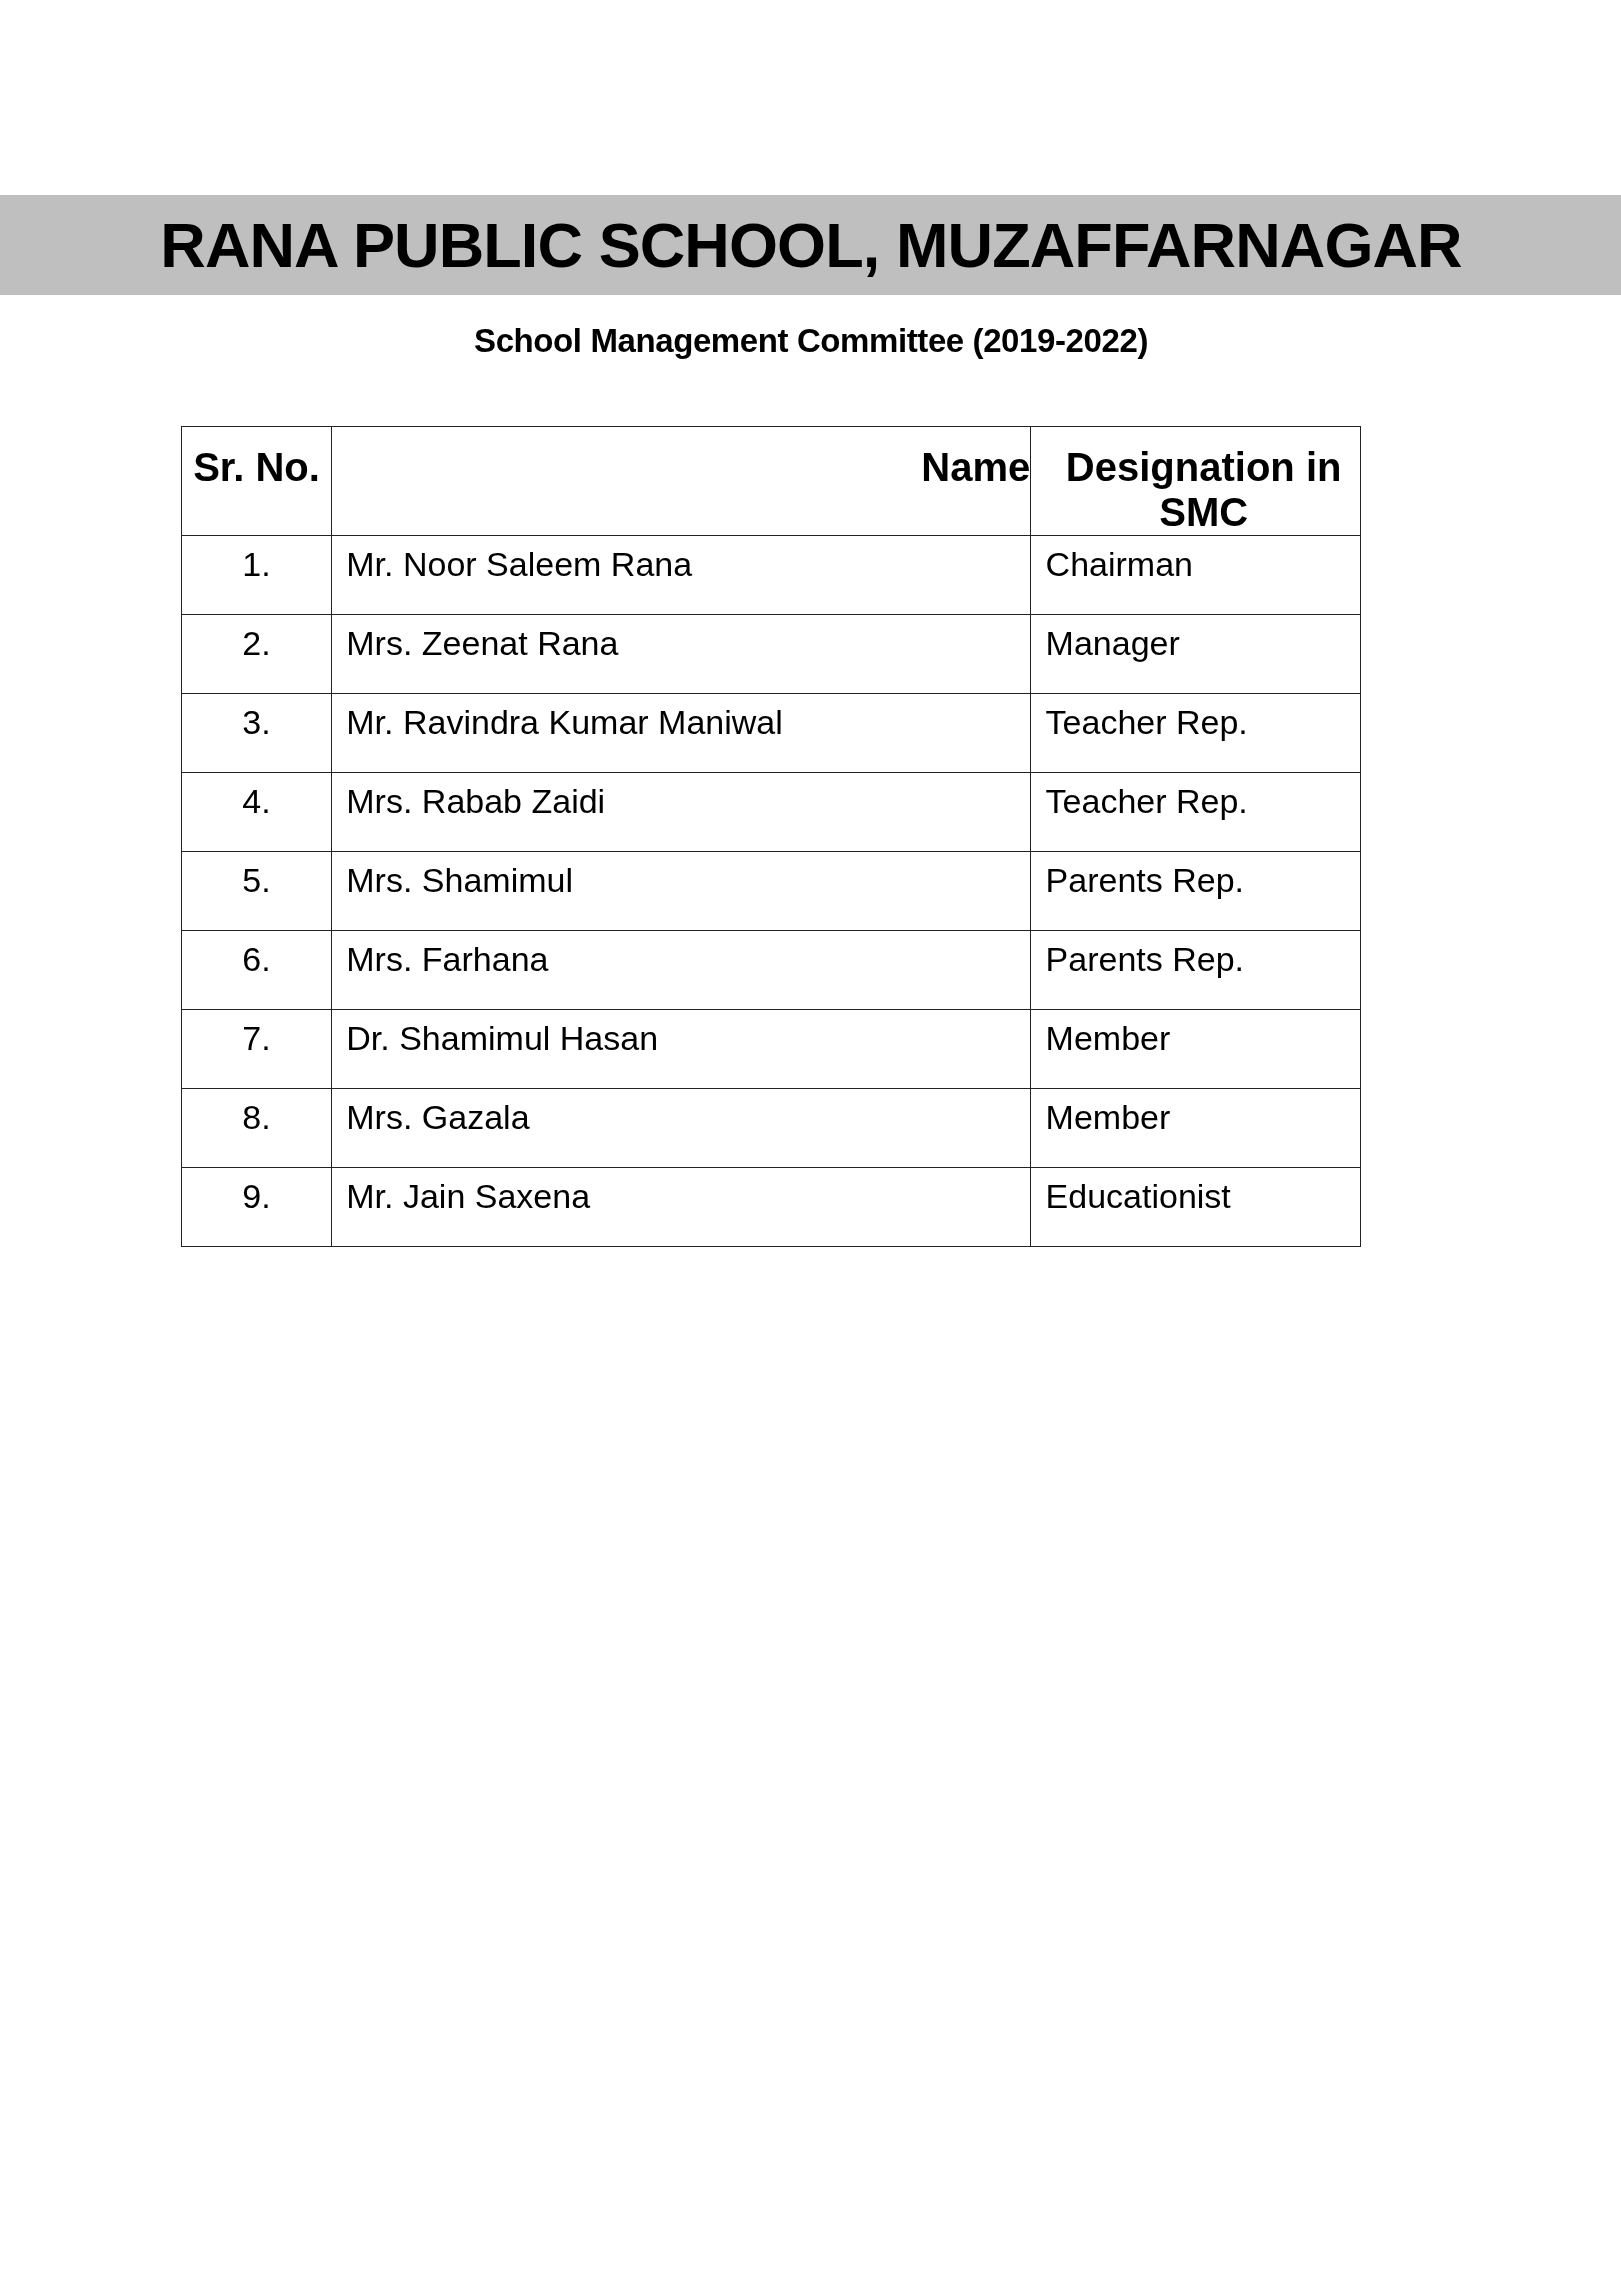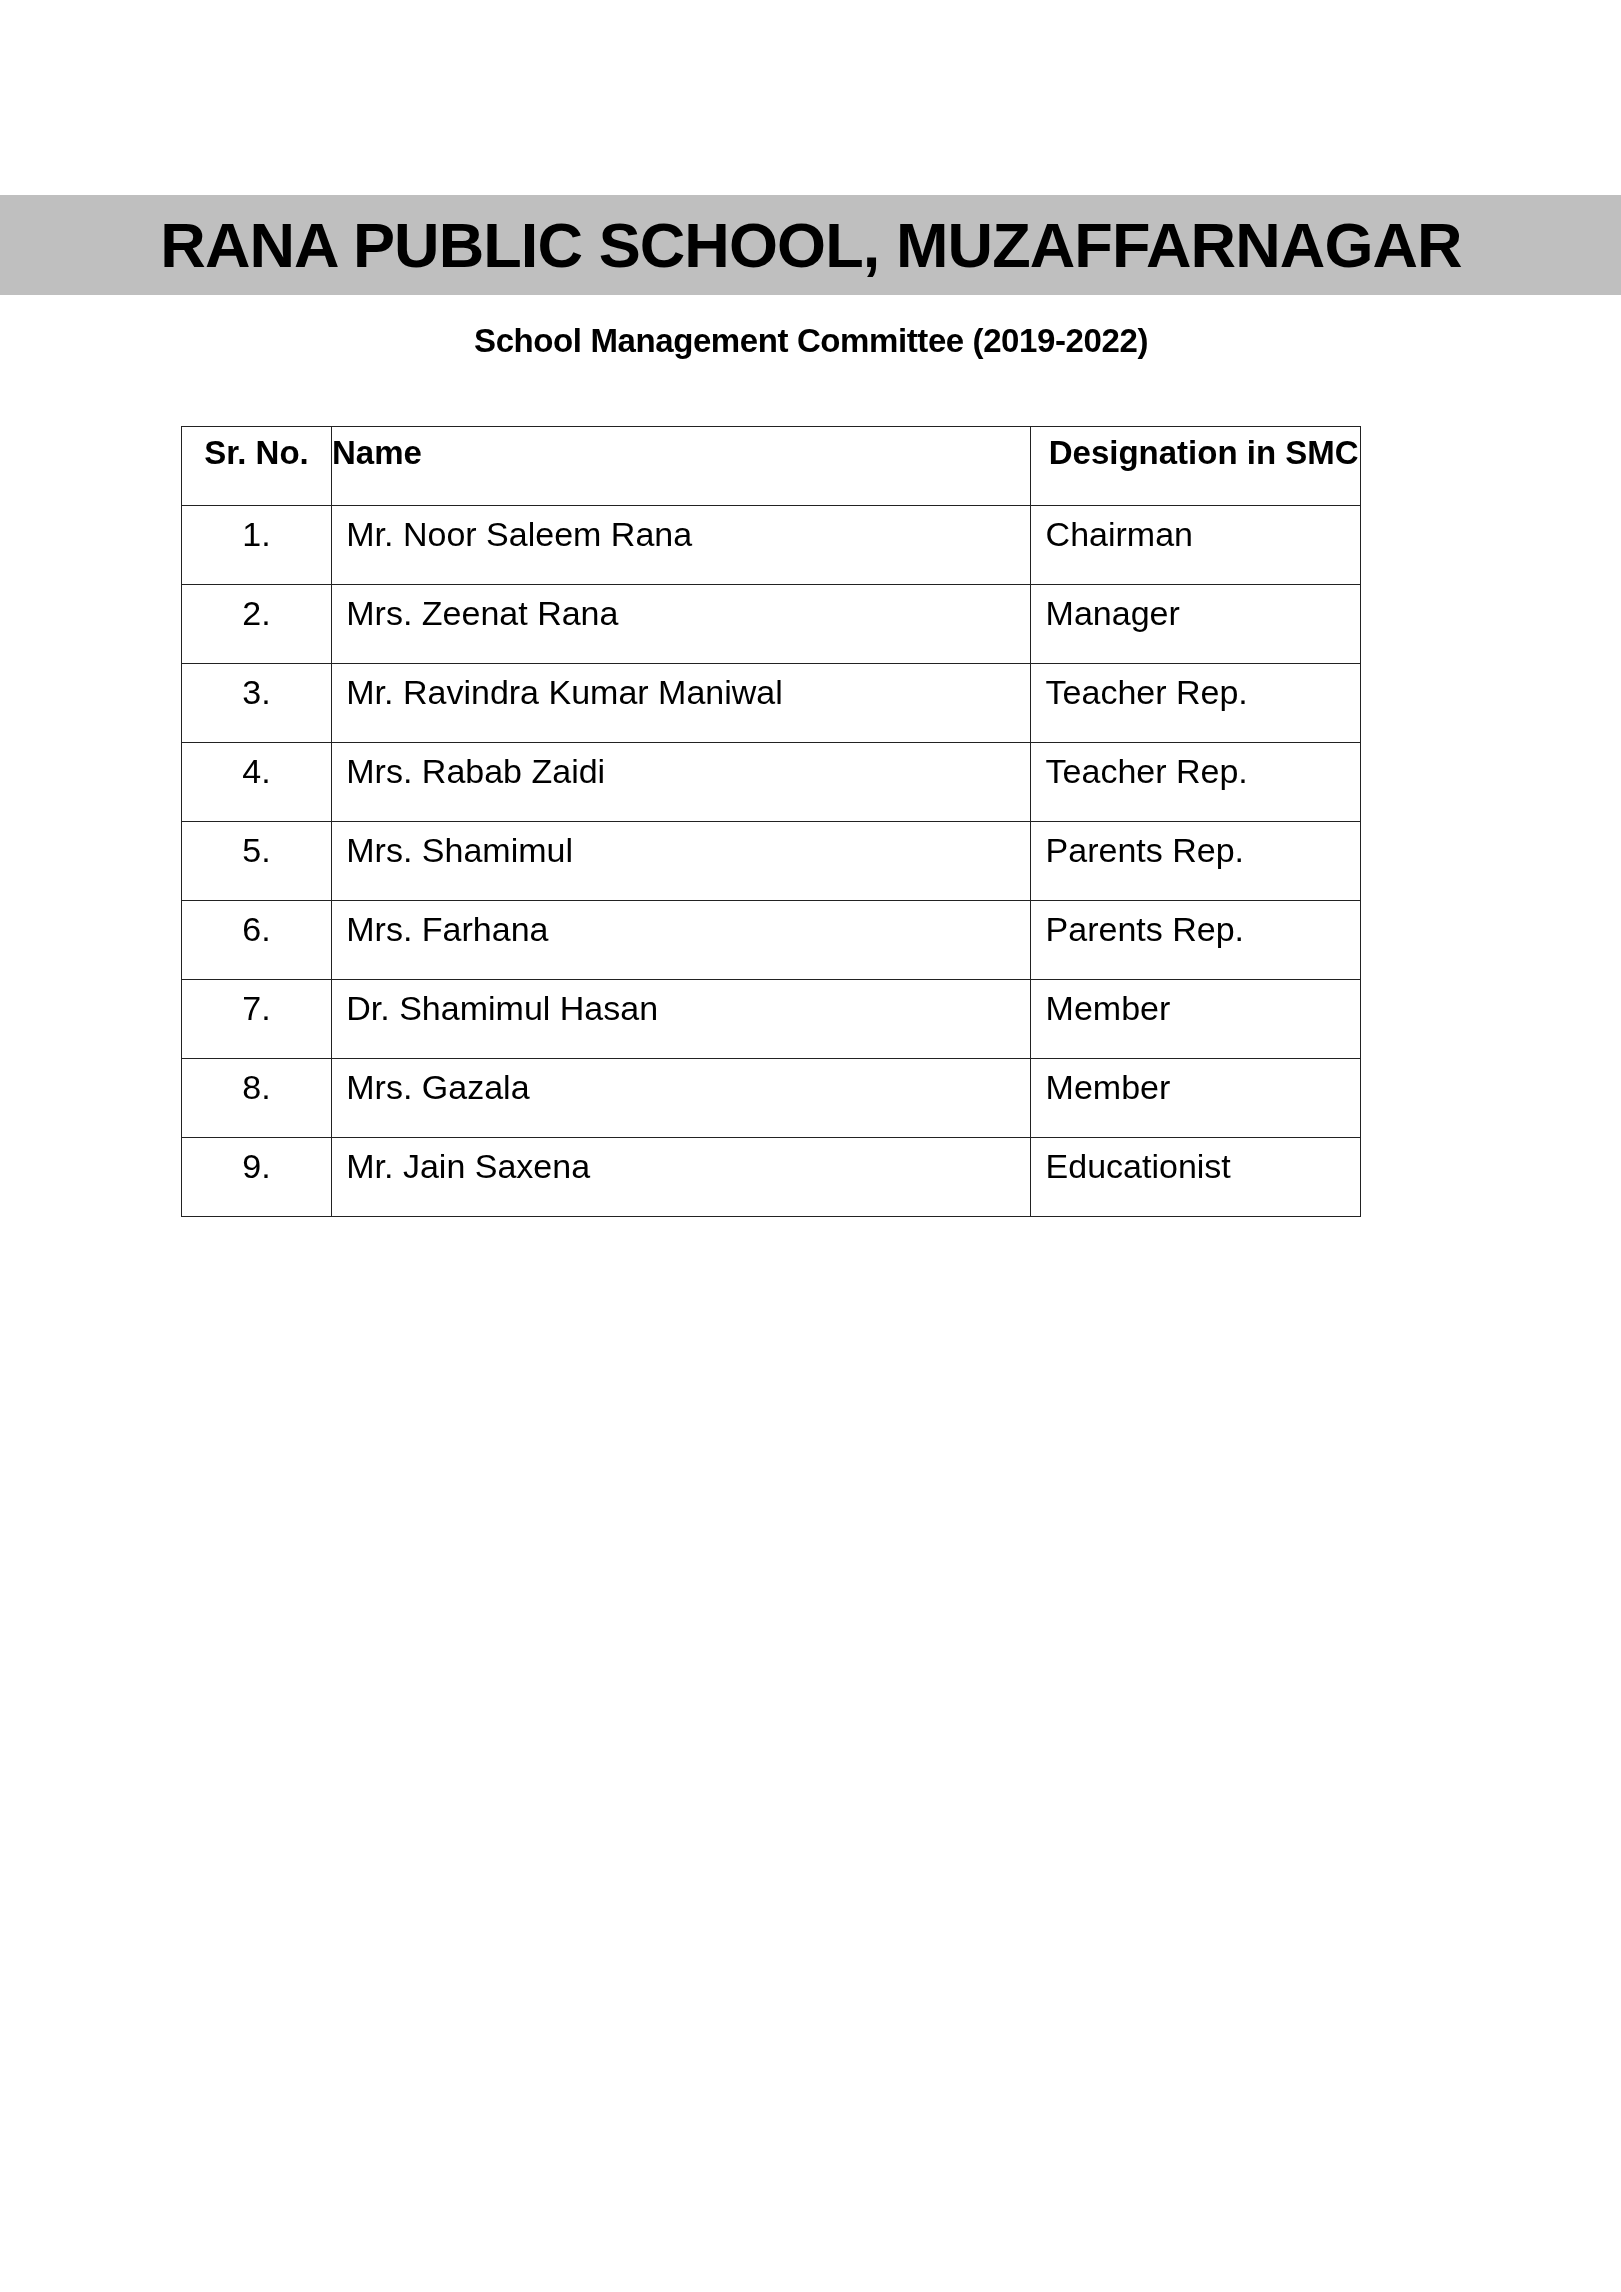--- a/index.html
+++ b/index.html
@@ -6,25 +6,25 @@
   body { width:1622px; height:2293px; position:relative; overflow:hidden;
          font-family:"Liberation Sans", sans-serif; color:#000; }
   .band { position:absolute; left:0; top:195px; width:1622px; height:100px; background:#bfbfbf; }
   .title { position:absolute; left:0; top:195px; width:1622px; height:100px; line-height:100px;
            text-align:center; font-size:63px; font-weight:bold; letter-spacing:-0.9px; }
   .subtitle { position:absolute; left:0; top:322px; width:1622px; text-align:center;
               font-size:33px; font-weight:bold; letter-spacing:-0.4px; }
   table.smc { position:absolute; left:181px; top:426px; width:1180px; border-collapse:collapse;
               font-size:34px; }
   table.smc th, table.smc td { border:1.8px solid #222; vertical-align:top; padding:0; }
-  table.smc th { height:71px; font-weight:bold; padding-top:7px; font-size:33px; }
+  table.smc th { height:71px; font-weight:bold; padding-top:18px; font-size:40px; }
   table.smc td { height:69px; padding-top:9px; }
   .c1 { width:149px; text-align:center; }
   .c2 { width:684px; text-align:left; padding-left:14.3px !important; }
-  .c2h { width:684px; text-align:left; }
+  .c2h { width:684px; text-align:right; }
   .c3 { text-align:left; padding-left:14.3px !important; }
   .c3h { text-align:center; padding-left:16px !important; }
 </style>
 </head>
 <body>
 
 <div class="band"></div>
 <div class="title">RANA PUBLIC SCHOOL, MUZAFFARNAGAR</div>
 <div class="subtitle">School Management Committee (2019-2022)</div>
 

